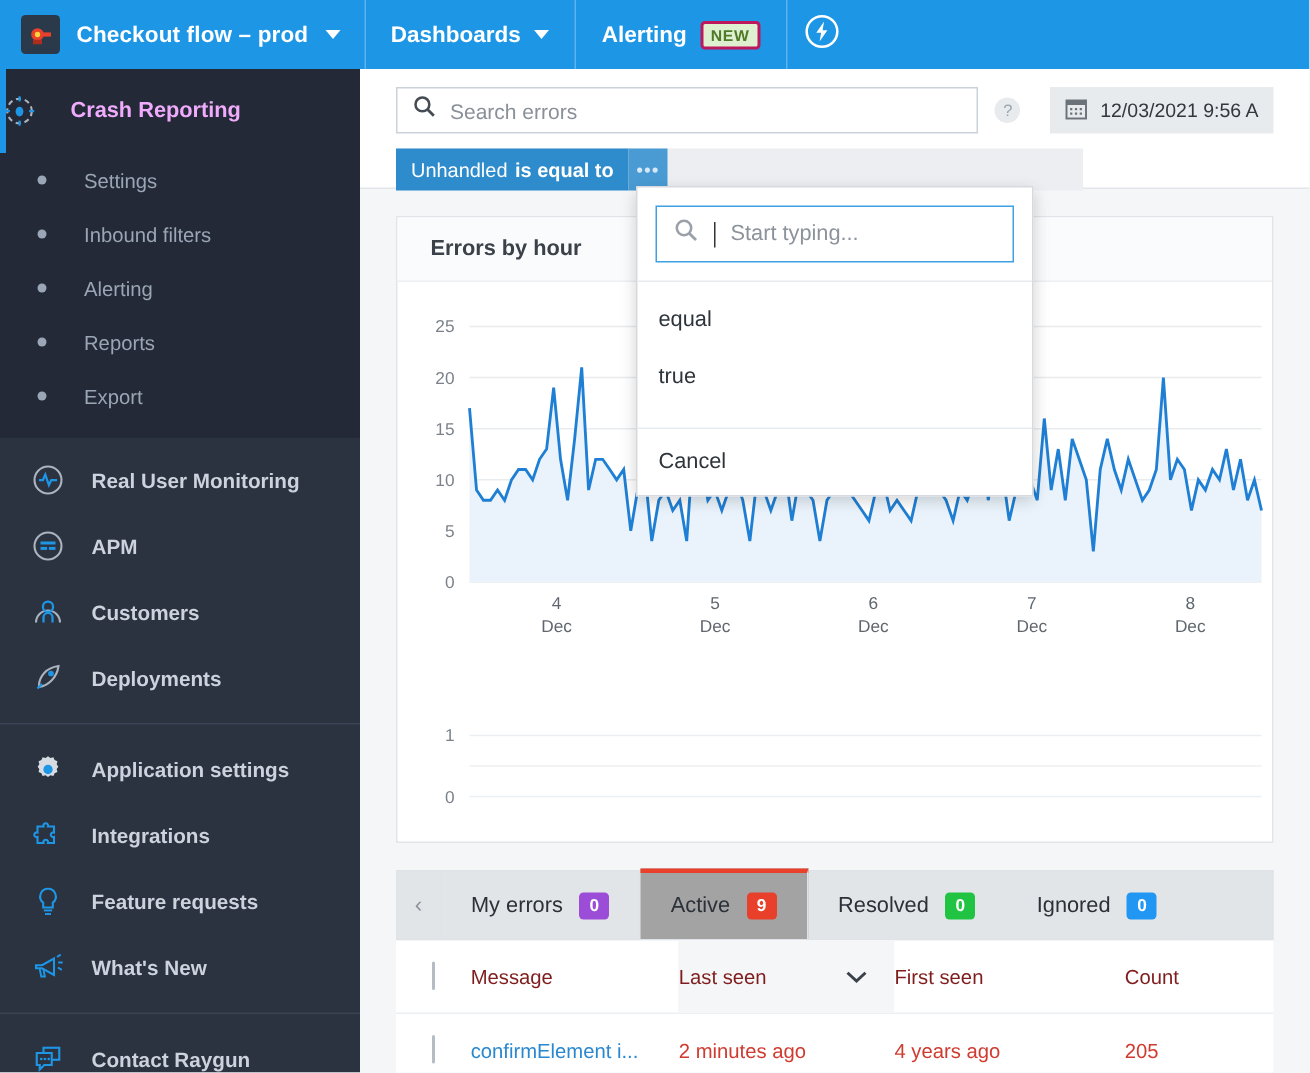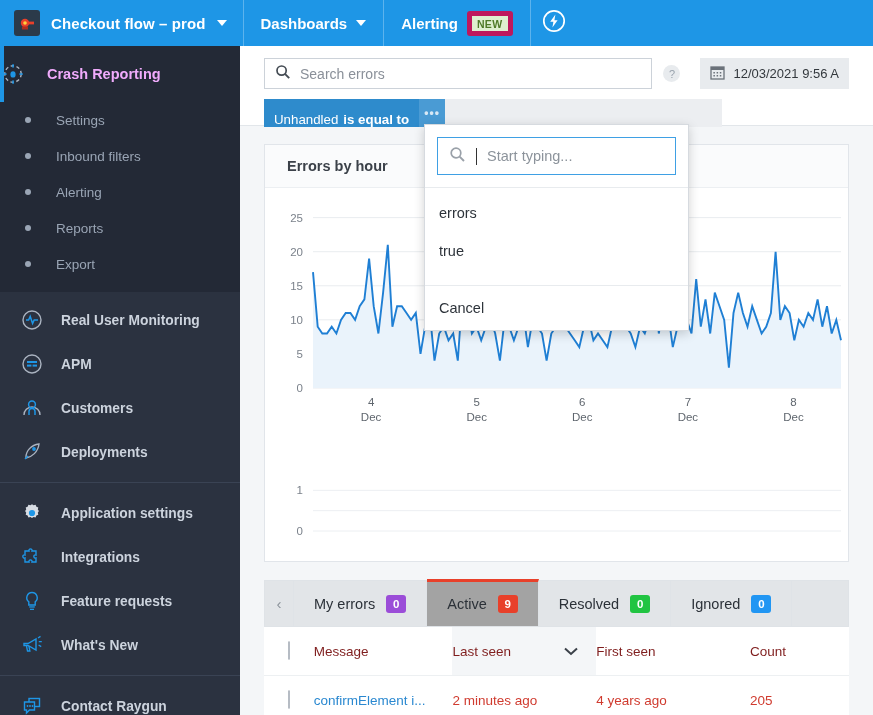--- a/index.html
+++ b/index.html
@@ -26,21 +26,21 @@
     display: flex; align-items: center; justify-content: center; flex: none;
   }
   .tb-app-name { font-size: 15px; font-weight: bold; letter-spacing: .1px; white-space: nowrap; }
   .caret { width: 0; height: 0; border-left: 5px solid transparent; border-right: 5px solid transparent; border-top: 6px solid #fff; display:inline-block; }
   .tb-item {
     display: flex; align-items: center; gap: 9px; padding: 0 17px;
     color: #fff; font-size: 15px; font-weight: bold; white-space: nowrap;
     border-right: 1px solid rgba(255,255,255,0.28);
   }
   .new-badge {
-    background: #dff0d0; color: #4f7a28; border: 5px solid #be185d;
+    background: #dff0d0; color: #4f7a28; border: 2px solid #be185d;
     font-size: 10.5px; font-weight: bold; border-radius: 3px;
     padding: 2px 5px 1px; letter-spacing: .4px;
   }
   .tb-spacer { flex: 1; }
   .tb-bolt { display: flex; align-items: center; justify-content: center; width: 46px; }
 
   
   #sidebar {
     position: absolute; top: 46px; left: 0; width: 240px; height: 669px;
     background: #2b3240; color: #b8c0cc; overflow: hidden;
@@ -80,21 +80,21 @@
     width: 17px; height: 17px; border-radius: 50%; background: #e8ebee; color: #9aa4ae;
     font-size: 11px; display: flex; align-items: center; justify-content: center; flex: none;
   }
   .datepick {
     display: flex; align-items: center; gap: 8px; height: 31px; background: #e8ebee;
     padding: 0 10px; font-size: 13px; color: #33383d; white-space: nowrap; margin-left: 9px;
   }
   .pill-row { margin-top: 10px; background: #eceef1; height: 28px; width: 458px; display: flex; align-items: center; }
   .pill { display: flex; align-items: stretch; height: 28px; }
   .pill-label {
-    background: #2e8bcc; color: #fff; font-size: 13.3px; display: flex; align-items: flex-end;
+    background: #2e8bcc; color: #fff; font-size: 13.3px; display: flex; align-items: center;
     padding: 0 10px; gap: 5px;
   }
   .pill-label b { font-weight: bold; }
   .pill-more {
     background: #4a9bd4; color: #d8e8f5; width: 26px; display: flex; align-items: center;
     justify-content: center; letter-spacing: 1px; font-size: 12px; font-weight: bold;
   }
 
   
   .card { background: #fff; border: 1px solid #e1e5ea; margin: 18px 24px 0; }
@@ -467,18 +467,18 @@
         <svg width="17" height="17" viewBox="0 0 17 17">
           <circle cx="7" cy="7" r="4.8" fill="none" stroke="#9aa1a9" stroke-width="1.7"></circle>
           <path d="M10.6 10.6 L15 15" stroke="#9aa1a9" stroke-width="1.9"></path>
         </svg>
       </span>
       <span class="dd-caret"></span>
       <span class="dd-ph">Start typing...</span>
     </div>
   </div>
   <div style="padding:6px 0 8px">
-    <div class="dd-opt">errors</div>
+    <div class="dd-opt">equal</div>
     <div class="dd-opt">true</div>
   </div>
   <div class="dd-sep"></div>
   <div class="dd-cancel">Cancel</div>
 </div>
 
 </body></html>

